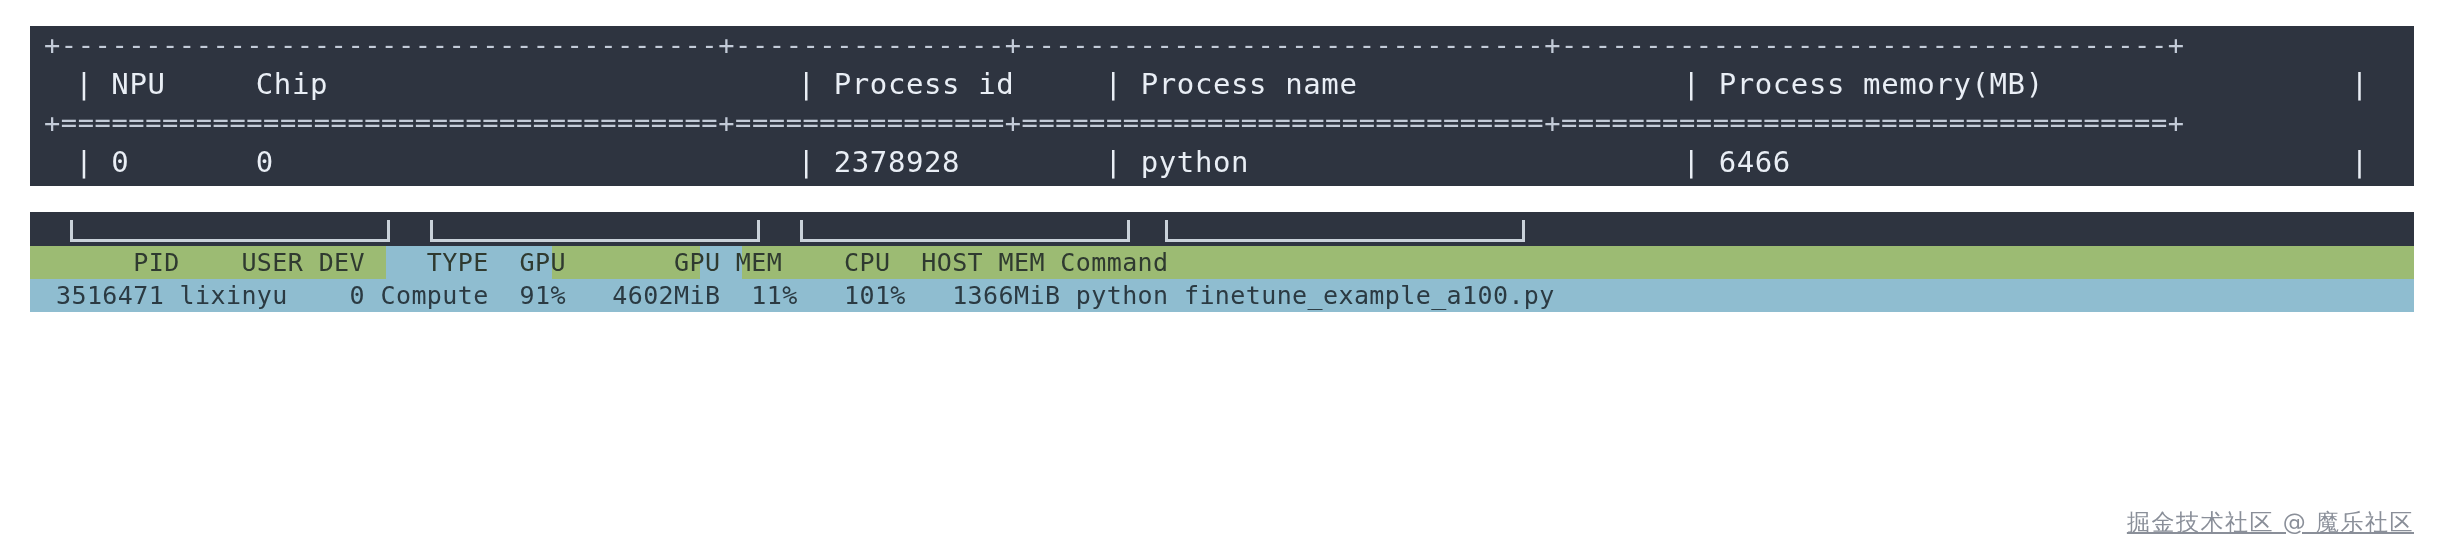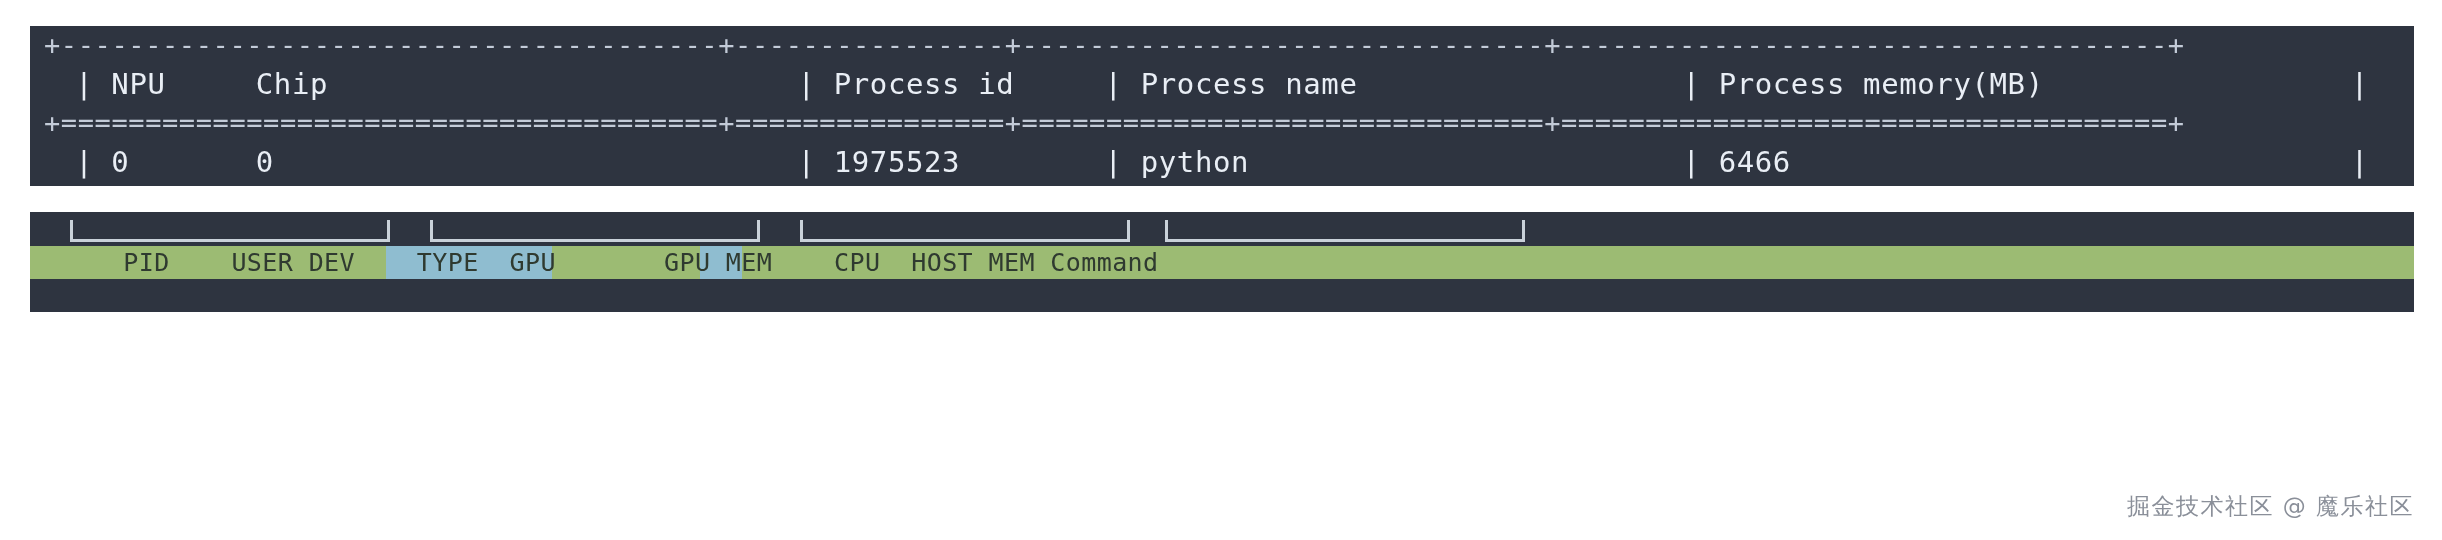--- a/index.html
+++ b/index.html
@@ -90,44 +90,45 @@
     position: absolute;
     top: 0;
     height: 33px;
   }
   .hdr-green { background: #9cbb73; }
   .hdr-blue  { background: #8fbdd0; }
   .hdr-text, .data-text {
     position: absolute;
     left: 0; top: 0;
     height: 33px;
-    padding-left: 16px;
+    padding-left: 26px;
     z-index: 3;
   }
 
   
   #watermark {
     position: absolute;
     right: 28px;
-    bottom: 18px;
+    bottom: 2px;
     font-family: "DejaVu Sans", "Liberation Sans", sans-serif;
     font-size: 23px;
     color: #8a8f99;
     letter-spacing: 1.5px;
     white-space: nowrap;
+    text-decoration: underline;
   }
 </style>
 </head>
 <body>
 
 <div id="npu-panel">
   <pre class="ascii-line rule rule-top">+---------------------------------------+----------------+-------------------------------+------------------------------------+</pre>
   <pre class="ascii-line text-row">| NPU     Chip                          | Process id     | Process name                  | Process memory(MB)                 |</pre>
   <pre class="ascii-line rule">+=======================================+================+===============================+====================================+</pre>
-  <pre class="ascii-line text-row">| 0       0                             | 1975523        | python                        | 6466                               |</pre>
+  <pre class="ascii-line text-row">| 0       0                             | 2378928        | python                        | 6466                               |</pre>
 
 </div>
 
 <div id="nvitop-panel">
 
   <div id="nvitop-frame-row">
     <div class="frame-seg" style="left:40px;  width:320px;"></div>
     <div class="frame-seg" style="left:400px; width:330px;"></div>
     <div class="frame-seg" style="left:770px; width:330px;"></div>
     <div class="frame-seg" style="left:1135px;width:360px;"></div>
@@ -135,16 +136,19 @@
 
   <div id="nvitop-header-row">
     <div class="hdr-band hdr-green" style="left:0px;    width:356px;"></div>
     <div class="hdr-band hdr-blue" style="left:356px;  width:166px;"></div>
     <div class="hdr-band hdr-green" style="left:522px;  width:148px;"></div>
     <div class="hdr-band hdr-blue" style="left:670px;  width:42px;"></div>
     <div class="hdr-band hdr-green" style="left:712px;  width:1672px;"></div>
     <span class="hdr-text">     PID    USER DEV    TYPE  GPU       GPU MEM    CPU  HOST MEM Command</span>
   </div>
 
+  <div id="nvitop-data-row">
+    <span class="data-text">3516471 lixinyu    0 Compute  91%   4602MiB  11%   101%   1366MiB python finetune_example_a100.py</span>
+  </div>
 
 </div>
 
 <div id="watermark">掘金技术社区 @ 魔乐社区</div>
 
 </body></html>

